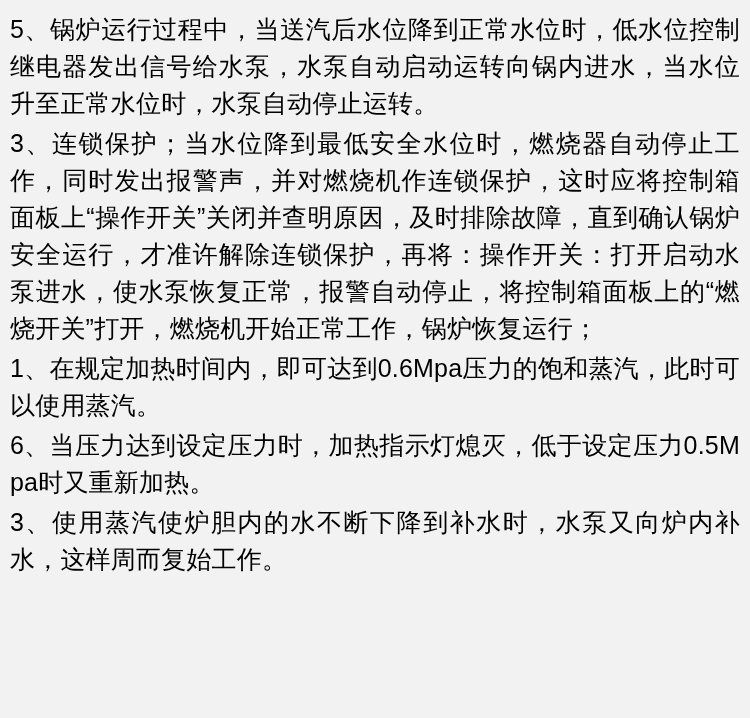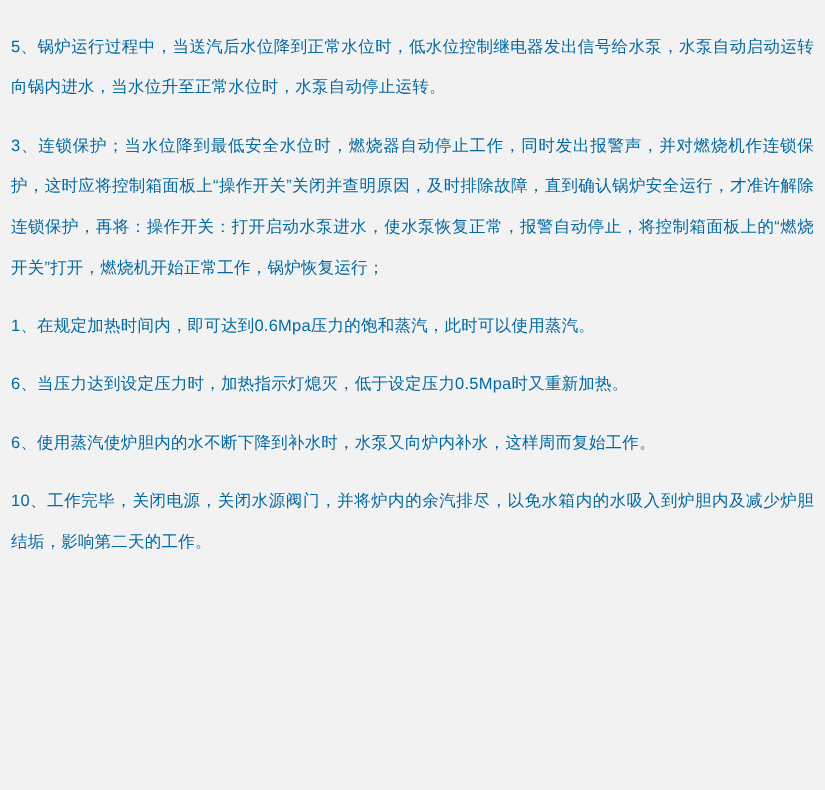--- a/index.html
+++ b/index.html
@@ -15,34 +15,33 @@
     overflow: hidden;
   }
   .page {
     width: 750px;
     height: 718px;
     box-sizing: border-box;
     padding: 8px 10px 0 10px;
     background: #f2f2f2;
   }
   .para {
-    font-size: 15px;
+    font-size: 25px;
     line-height: 37px;
     letter-spacing: 0.2px;
     text-align: justify;
     text-justify: inter-ideograph;
-    margin: 16px 0 3px 0;
-    color: #0369a1;
+    margin: 3px 0 3px 0;
+    color: #000000;
     white-space: normal;
     word-break: break-all;
   }
 </style>
 </head>
 <body>
 
 <div class="page">
   <p class="para">5、锅炉运行过程中，当送汽后水位降到正常水位时，低水位控制继电器发出信号给水泵，水泵自动启动运转向锅内进水，当水位升至正常水位时，水泵自动停止运转。</p>
   <p class="para">3、连锁保护；当水位降到最低安全水位时，燃烧器自动停止工作，同时发出报警声，并对燃烧机作连锁保护，这时应将控制箱面板上“操作开关”关闭并查明原因，及时排除故障，直到确认锅炉安全运行，才准许解除连锁保护，再将：操作开关：打开启动水泵进水，使水泵恢复正常，报警自动停止，将控制箱面板上的“燃烧开关”打开，燃烧机开始正常工作，锅炉恢复运行；</p>
   <p class="para">1、在规定加热时间内，即可达到0.6Mpa压力的饱和蒸汽，此时可以使用蒸汽。</p>
   <p class="para">6、当压力达到设定压力时，加热指示灯熄灭，低于设定压力0.5Mpa时又重新加热。</p>
-  <p class="para">6、使用蒸汽使炉胆内的水不断下降到补水时，水泵又向炉内补水，这样周而复始工作。</p>
-  <p class="para">10、工作完毕，关闭电源，关闭水源阀门，并将炉内的余汽排尽，以免水箱内的水吸入到炉胆内及减少炉胆结垢，影响第二天的工作。</p>
+  <p class="para">3、使用蒸汽使炉胆内的水不断下降到补水时，水泵又向炉内补水，这样周而复始工作。</p>
 </div>
 
 </body></html>

